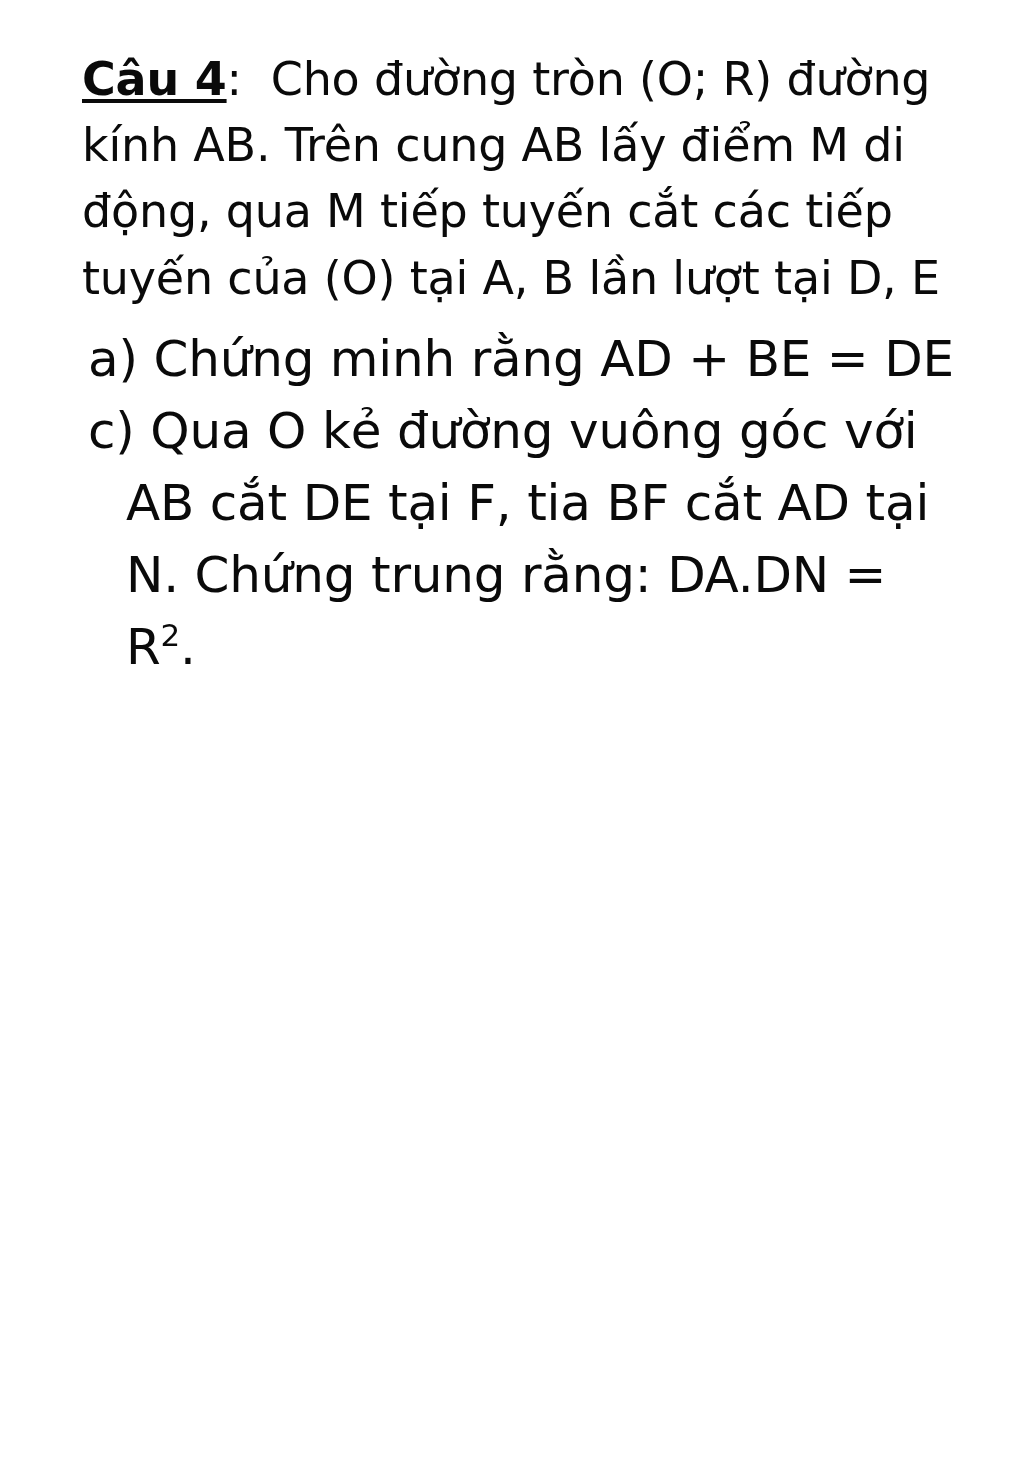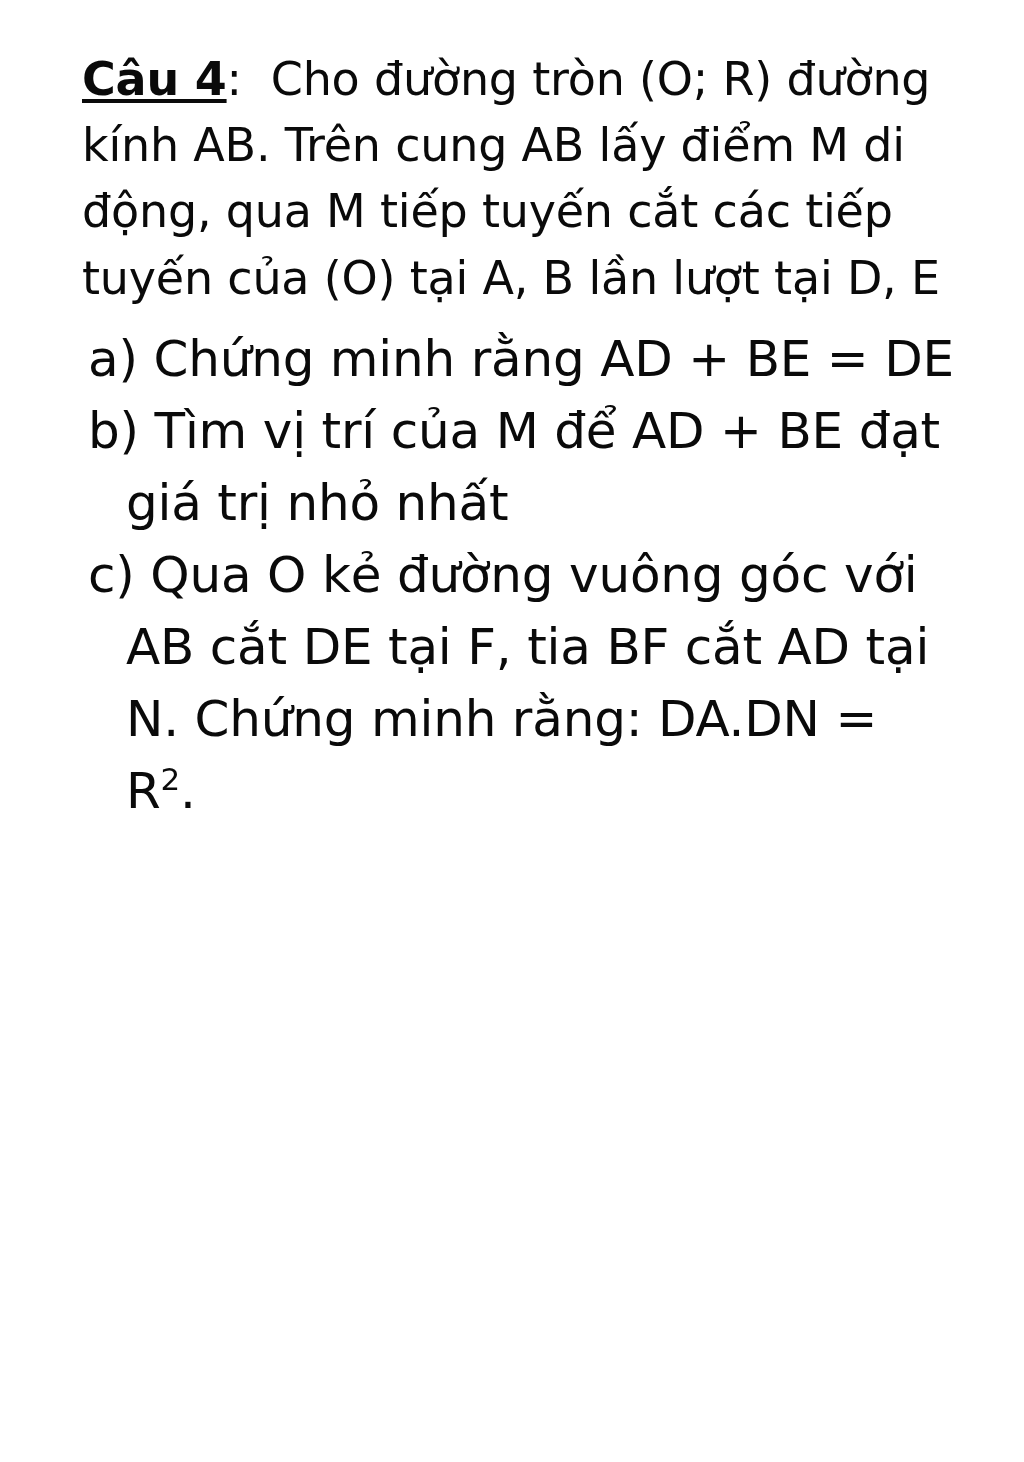--- a/index.html
+++ b/index.html
@@ -58,19 +58,18 @@
 </head>
 <body>
 
 <div class="page">
   <div class="question">
     <p class="q-stem"><span class="q-label">Câu 4</span><span>:</span>&nbsp; <span>Cho đường tròn (O; R) đường kính AB. Trên cung AB lấy điểm M di động, qua M tiếp tuyến cắt các tiếp tuyến của (O) tại A, B lần lượt tại D, E</span></p>
 
     <div class="sub-list">
       <div class="sub-item"><span>a)</span> <span>Chứng minh rằng AD + BE = DE</span></div>
 
-      <div class="sub-item"><span>b)</span> <span>Tìm vị trí của M để AD + BE đạt giá trị nhỏ nhất</span></div>
 
-      <div class="sub-item"><span>c)</span> <span>Qua O kẻ đường vuông góc với AB cắt DE tại F, tia BF cắt AD tại N. Chứng minh rằng: DA.DN = R</span><sup>2</sup><span>.</span></div>
+      <div class="sub-item"><span>c)</span> <span>Qua O kẻ đường vuông góc với AB cắt DE tại F, tia BF cắt AD tại N. Chứng trung rằng: DA.DN = R</span><sup>2</sup><span>.</span></div>
 
     </div>
   </div>
 </div>
 
 </body></html>

